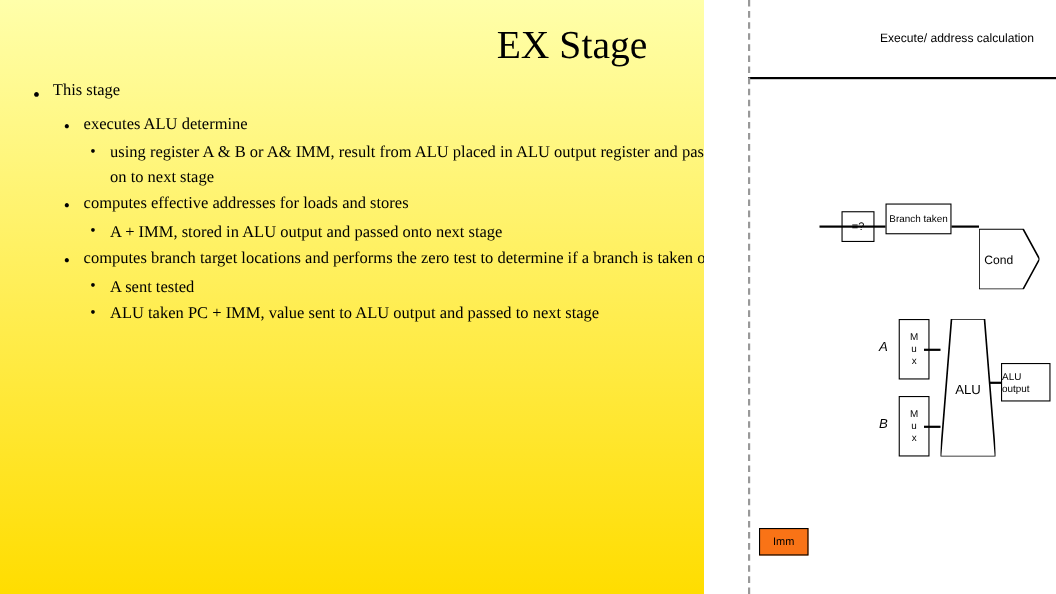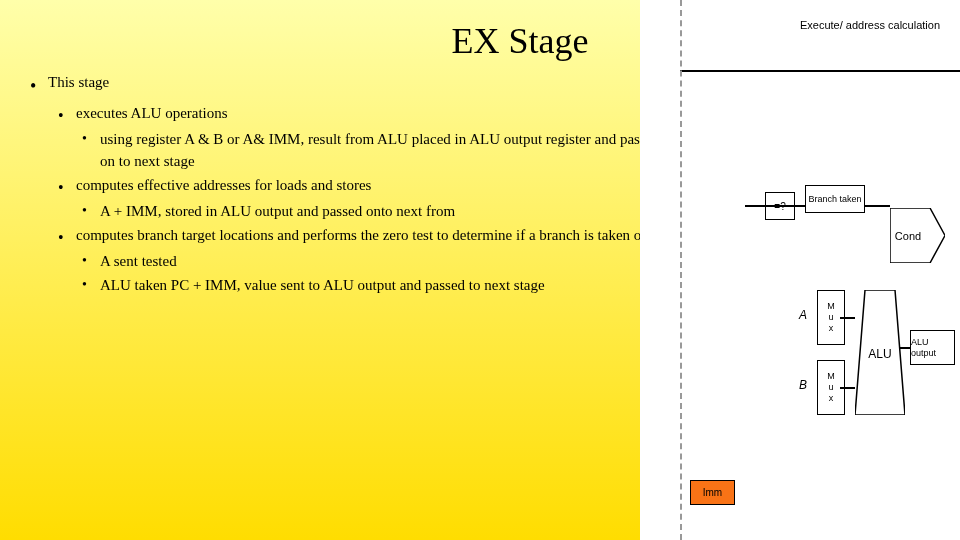--- a/index.html
+++ b/index.html
@@ -82,21 +82,21 @@
 
     .diagram-inner {
       position: relative;
       width: 320px;
       height: 540px;
     }
 
     
     .exec-label {
       position: absolute;
-      top: 18px;
+      top: 28px;
       right: 20px;
       font-size: 11px;
       text-align: center;
       font-family: Arial, sans-serif;
       line-height: 1.3;
     }
 
     
     .dotted-line {
       position: absolute;
@@ -274,36 +274,36 @@
 
   <div class="content">
 
     <div class="bullet-l1">
       <span class="dot">•</span>
       <span>This stage</span>
     </div>
 
     <div class="bullet-l2">
       <span class="dot">•</span>
-      <span>executes ALU operations</span>
+      <span>executes ALU determine</span>
     </div>
 
     <div class="bullet-l3">
       <span class="dot">•</span>
       <span>using register A &amp; B or A&amp; IMM, result from ALU placed in ALU output register and passed on to next stage</span>
     </div>
 
     <div class="bullet-l2">
       <span class="dot">•</span>
       <span>computes effective addresses for loads and stores</span>
     </div>
 
     <div class="bullet-l3">
       <span class="dot">•</span>
-      <span>A + IMM, stored in ALU output and passed onto next from</span>
+      <span>A + IMM, stored in ALU output and passed onto next stage</span>
     </div>
 
     <div class="bullet-l2">
       <span class="dot">•</span>
       <span>computes branch target locations and performs the zero test to determine if a branch is taken or not</span>
     </div>
 
     <div class="bullet-l3">
       <span class="dot">•</span>
       <span>A sent tested</span>

